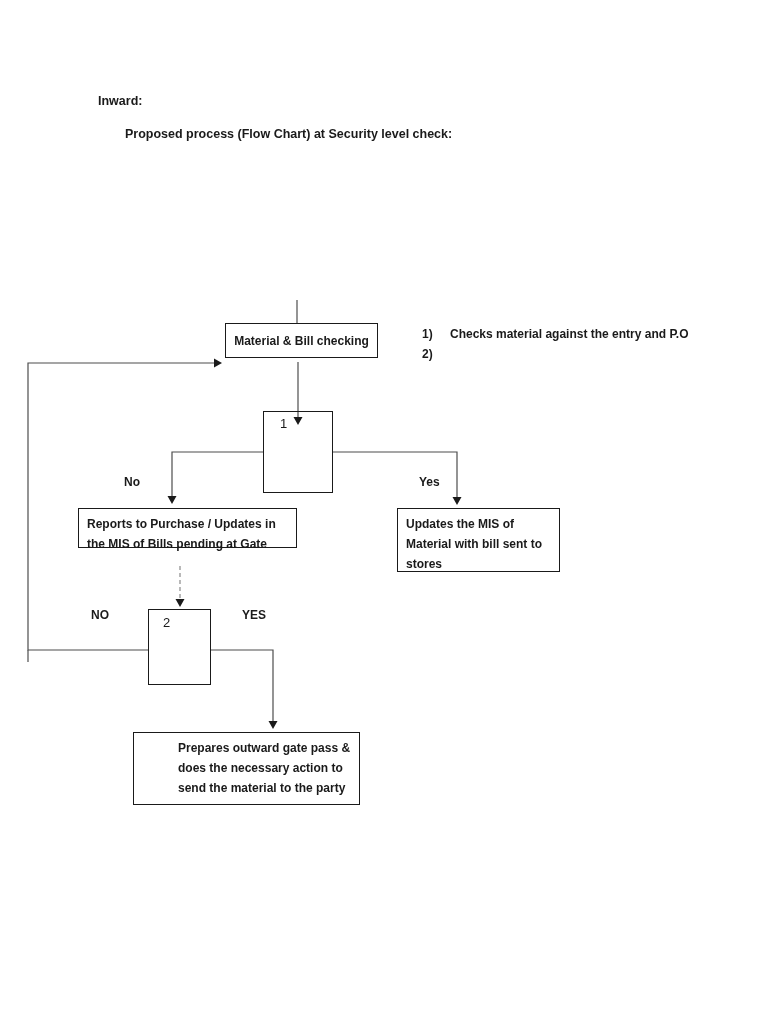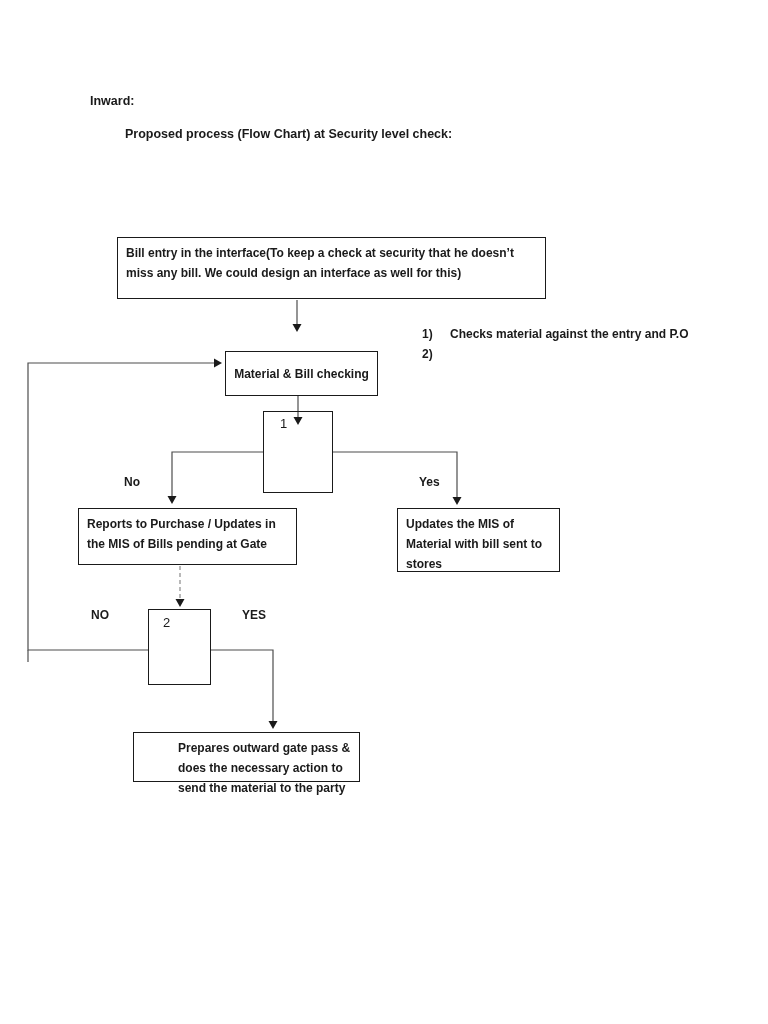--- a/index.html
+++ b/index.html
@@ -97,21 +97,21 @@
   #connectors .dashed {
     stroke: #8a8a8a;
     stroke-dasharray: 4 3;
   }
 </style>
 </head>
 <body>
 
 <div id="page">
 
-  <div class="heading" style="left:90px; top:94px;">Inward:</div>
+  <div class="heading" style="left:98px; top:94px;">Inward:</div>
   <div class="heading" style="left:90px; top:127px;margin-left:35px;">Proposed process (Flow Chart) at Security level check:</div>
 
   <svg id="connectors" width="768" height="1024" viewBox="0 0 768 1024">
 
     <g>
       <line x1="297" y1="300" x2="297" y2="326"></line>
       <polygon points="292.5,324 301.5,324 297,332"></polygon>
     </g>
 
     <g>
@@ -139,47 +139,46 @@
       <line x1="28" y1="650" x2="28" y2="662"></line>
       <polygon points="214,358.5 214,367.5 222,363"></polygon>
     </g>
 
     <g>
       <path d="M211 650 H273 V721"></path>
       <polygon points="268.5,721 277.5,721 273,729"></polygon>
     </g>
   </svg>
 
-  <div class="fc-box" style="left:117px; top:237px; width:429px; height:62px;">Bill entry in the interface(To keep a check at security that he doesn’t miss any bill. We could design an interface as well for this)</div>
 
-  <div class="fc-box center" style="left:225px; top:351px; width:153px; height:45px;">Material &amp; Bill checking</div>
+  <div class="fc-box center" style="left:225px; top:323px; width:153px; height:35px;">Material &amp; Bill checking</div>
 
   <div class="side-list">
     <div class="row">
       <span class="num">1)</span>
       <span>Checks material against the entry and P.O</span>
     </div>
     <div class="row">
       <span class="num">2)</span>
     </div>
   </div>
 
   <div class="decision" style="left:263px; top:411px; width:70px; height:82px;">
     <span class="num" style="left:16px; top:4px;">1</span>
   </div>
 
   <div class="branch-label" style="left:124px; top:475px;">No</div>
   <div class="branch-label" style="left:419px; top:475px;">Yes</div>
 
-  <div class="fc-box" style="left:78px; top:508px; width:219px; height:57px;">Reports to Purchase / Updates in the MIS of Bills pending at Gate</div>
+  <div class="fc-box" style="left:78px; top:508px; width:219px; height:40px;">Reports to Purchase / Updates in the MIS of Bills pending at Gate</div>
 
   <div class="fc-box" style="left:397px; top:508px; width:163px; height:64px; ">Updates the MIS of Material with bill sent to stores</div>
 
   <div class="decision" style="left:148px; top:609px; width:63px; height:76px;">
     <span class="num" style="left:14px; top:5px;">2</span>
   </div>
 
   <div class="branch-label" style="left:91px; top:608px;">NO</div>
   <div class="branch-label" style="left:242px; top:608px;">YES</div>
 
-  <div class="fc-box" style="left:133px; top:732px; width:227px; height:50px;padding-left:44px;">Prepares outward gate pass &amp; does the necessary action to send the material to the party</div>
+  <div class="fc-box" style="left:133px; top:732px; width:227px; height:73px;padding-left:44px;">Prepares outward gate pass &amp; does the necessary action to send the material to the party</div>
 
 </div>
 
 </body></html>

